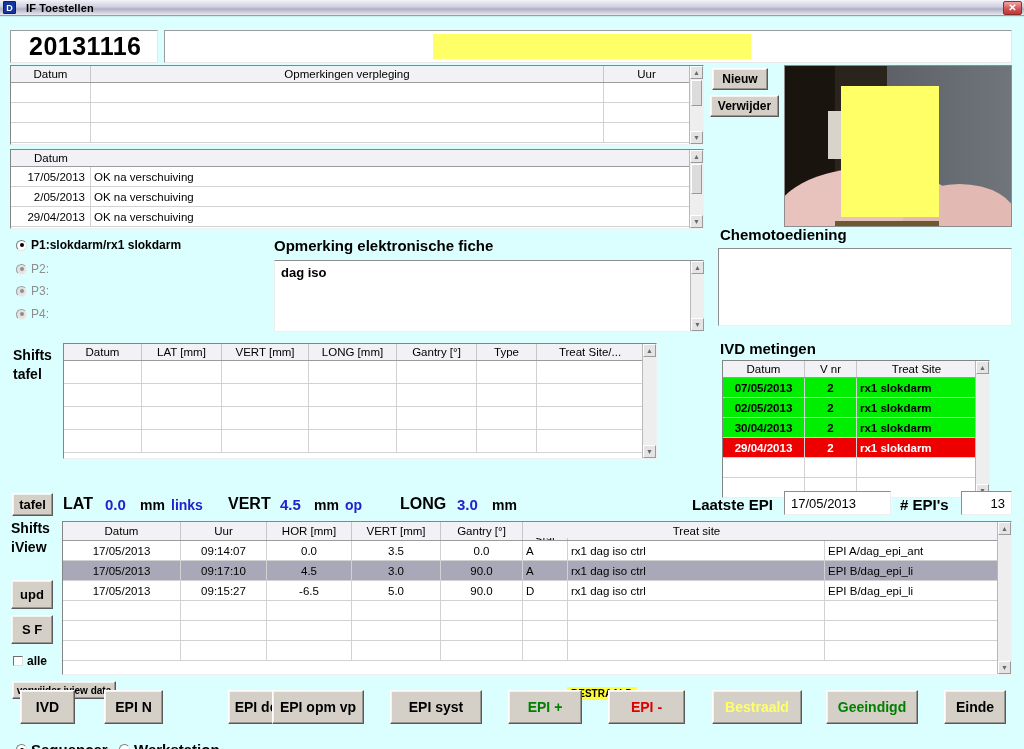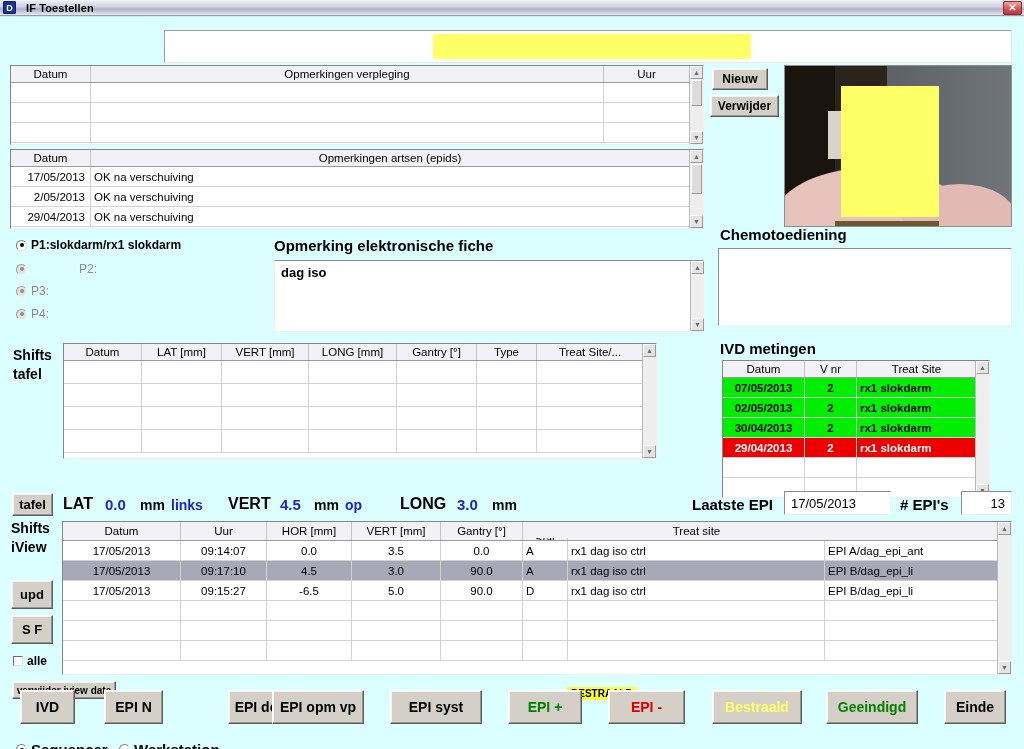--- a/index.html
+++ b/index.html
@@ -218,20 +218,21 @@
 <div id="app">
 
   <div class="titlebar">
     <div class="tb-icon">D</div>
     <div class="tb-title">IF Toestellen</div>
     <div class="tb-close">✕</div>
   </div>
 
   <div class="client">
 
+    <div class="pid-box">20131116</div>
     <div class="pname-box">
       <div class="redact-yellow" style="left:268px; top:3px; width:318px; height:25px;"></div>
     </div>
 
     <div class="grid" style="left:10px; top:48px; width:694px; height:80px;">
       <div class="grid-inner">
         <div class="ghdr">
           <div style="width:80px;">Datum</div>
           <div style="width:513px;">Opmerkingen verpleging</div>
           <div style="width:85px;">Uur</div>
@@ -271,21 +272,20 @@
       <div class="ph-shoulder"></div>
       <div class="ph-shoulder2"></div>
       <div class="ph-strip"></div>
       <div class="redact-yellow" style="left:56px; top:20px; width:98px; height:131px;"></div>
     </div>
 
     <div class="grid" style="left:10px; top:132px; width:694px; height:80px;">
       <div class="grid-inner">
         <div class="ghdr">
           <div style="width:80px;">Datum</div>
-          <div style="width:598px;">Opmerkingen artsen (epids)</div>
         </div>
         <div class="grow">
           <div class="tr" style="width:80px;">17/05/2013</div>
           <div style="width:598px;">OK na verschuiving</div>
         </div>
         <div class="grow">
           <div class="tr" style="width:80px;">2/05/2013</div>
           <div style="width:598px;">OK na verschuiving</div>
         </div>
         <div class="grow">
@@ -297,21 +297,21 @@
           <div class="thumb" style="top:14px; height:30px;"></div>
           <div class="arw dn">▼</div>
         </div>
       </div>
     </div>
 
     <div class="radio on sel" style="left:16px; top:221px;">
       <span class="dot"></span>
       <span>P1:slokdarm/rx1 slokdarm</span>
     </div>
-    <div class="radio dis on" style="left:16px; top:245px;gap:48px;">
+    <div class="radio dis on" style="left:16px; top:245px;">
       <span class="dot"></span>
       <span>P2:</span>
     </div>
     <div class="radio dis on" style="left:16px; top:267px;">
       <span class="dot"></span>
       <span>P3:</span>
     </div>
     <div class="radio dis on" style="left:16px; top:290px;">
       <span class="dot"></span>
       <span>P4:</span>

